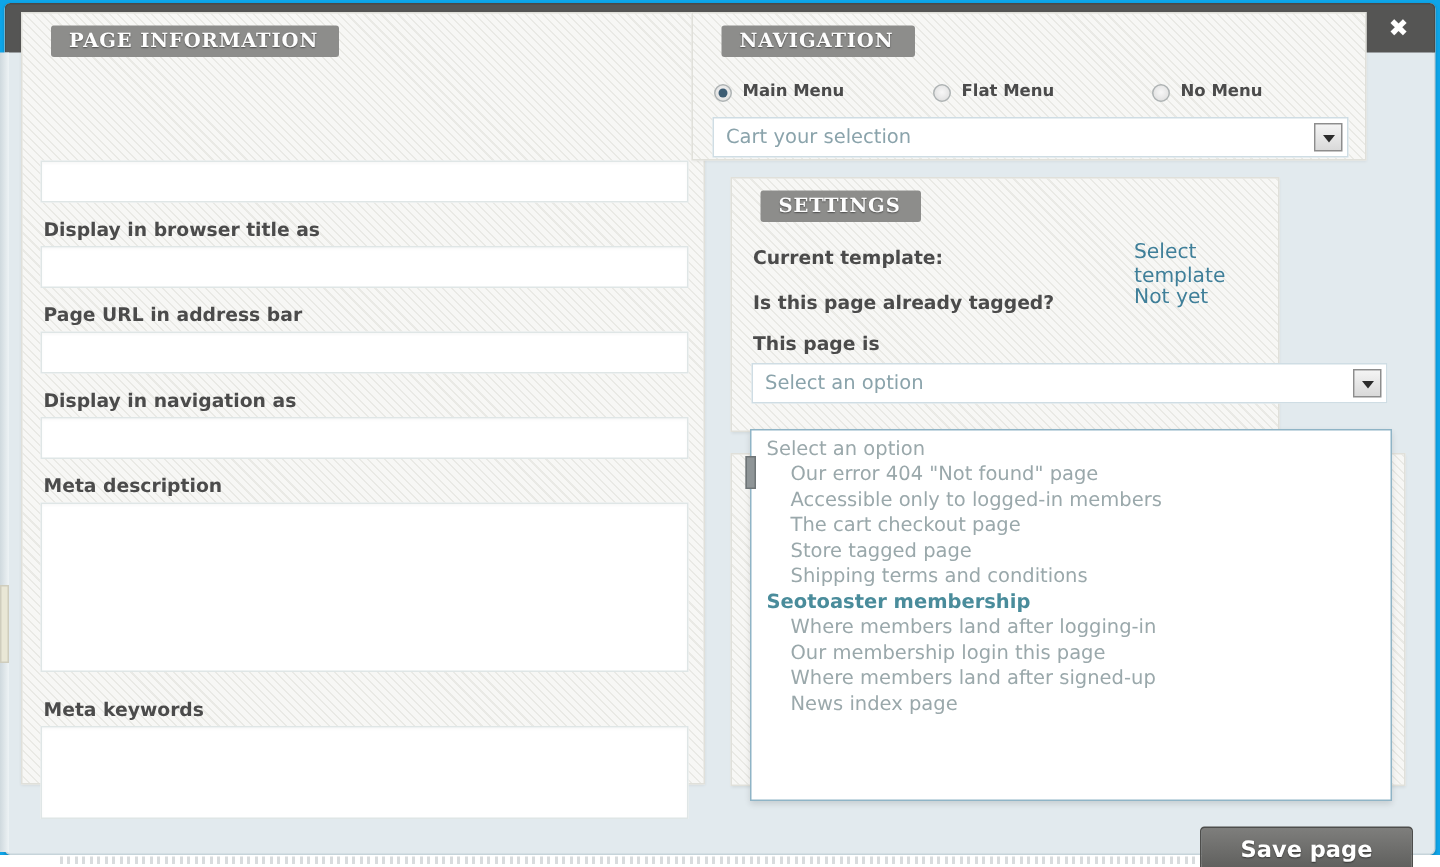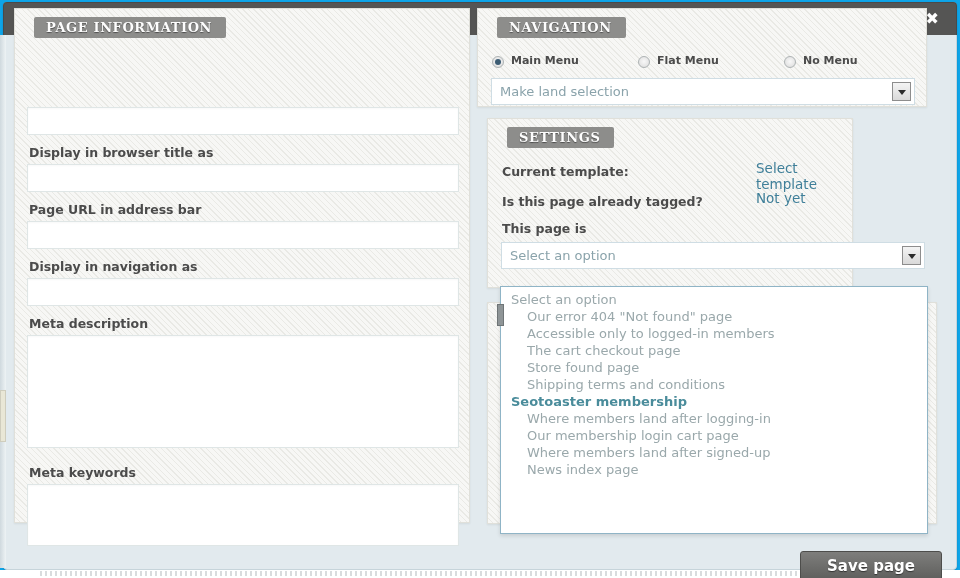--- a/index.html
+++ b/index.html
@@ -158,21 +158,21 @@
     color: #4e6b70;
     padding: 2px 6px;
     outline: none;
     font-family: "DejaVu Sans", sans-serif;
     box-shadow: inset 0 1px 2px rgba(0,0,0,.03);
   }
   textarea.text-input { resize: none; padding: 5px 6px; }
 
   
   #nav-panel {
-    left: 477px; top: 8px;
+    left: 461px; top: 8px;
     width: 450px; height: 99px;
   }
   #settings-panel {
     left: 487px; top: 118px;
     width: 366px; height: 170px;
   }
   #extra-panel {
     left: 487px; top: 302px;
     width: 450px; height: 222px;
   }
@@ -363,21 +363,21 @@
         <span class="radio-dot"></span>
         <span class="radio-label">Flat Menu</span>
       </div>
       <div class="radio-item" style="left:306px;">
         <span class="radio-dot"></span>
         <span class="radio-label">No Menu</span>
       </div>
     </div>
 
     <div class="select-box" style="left:13px;top:69px;width:424px;">
-      <span class="select-value">Make land selection</span>
+      <span class="select-value">Cart your selection</span>
       <span class="select-arrow"></span>
     </div>
   </div>
 
   <div class="panel" id="settings-panel">
     <div class="panel-title">SETTINGS</div>
 
     <div class="settings-label" style="top:45px;">Current template:</div>
     <div class="settings-link" style="top:41px;">Select template</div>
 
@@ -394,25 +394,25 @@
 
   <div class="panel" id="extra-panel"></div>
 
   <div class="dd-marker"></div>
   <div id="dropdown-list">
     <div class="list-inner" id="dd-items">
         <div class="opt plain">Select an option</div>
         <div class="opt child">Our error 404 "Not found" page</div>
         <div class="opt child">Accessible only to logged-in members</div>
         <div class="opt child">The cart checkout page</div>
-        <div class="opt child">Store found page</div>
+        <div class="opt child">Store tagged page</div>
         <div class="opt child">Shipping terms and conditions</div>
         <div class="opt group">Seotoaster membership</div>
         <div class="opt child">Where members land after logging-in</div>
-        <div class="opt child">Our membership login cart page</div>
+        <div class="opt child">Our membership login this page</div>
         <div class="opt child">Where members land after signed-up</div>
         <div class="opt child">News index page</div>
       </div>
   </div>
 
   <div id="save-page-button">Save page</div>
 
   <div class="bottom-strip"></div>
   <div class="bottom-noise"></div>
 

